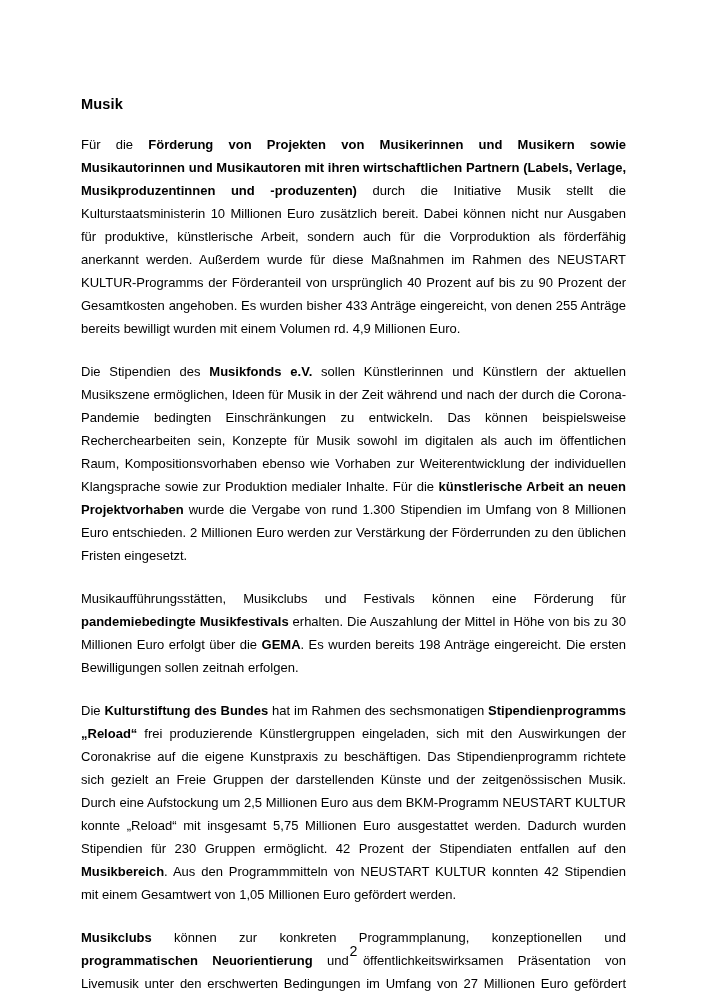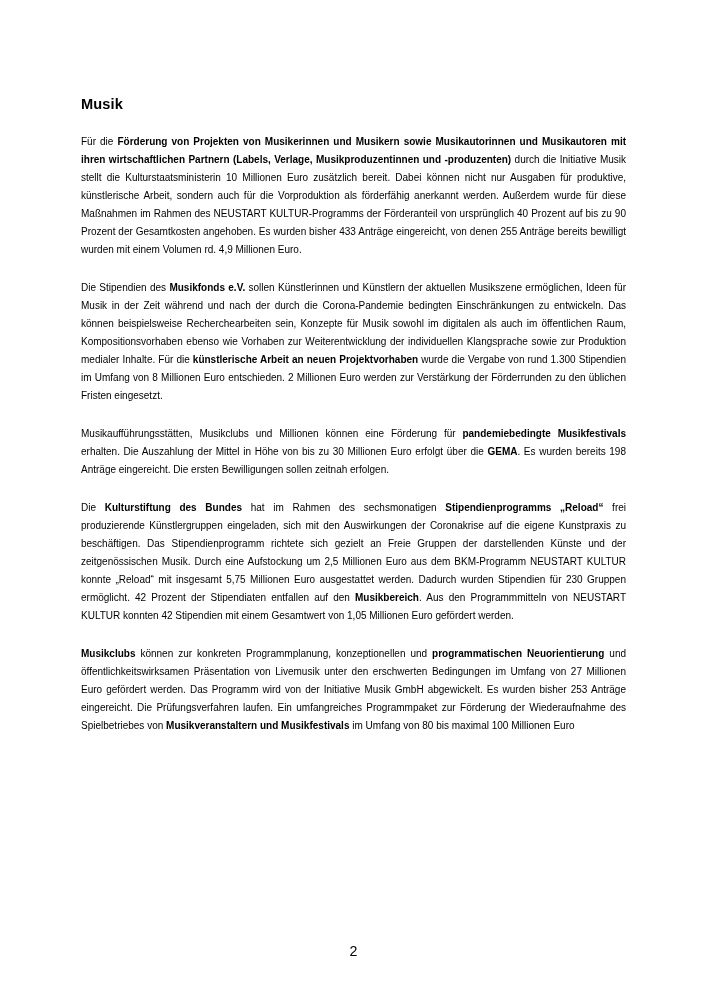--- a/index.html
+++ b/index.html
@@ -32,22 +32,22 @@
     width: 545px;
   }
   .doc-heading {
     font-size: 14.6px;
     font-weight: bold;
     line-height: 20px;
     margin: 0 0 19px 0;
     letter-spacing: 0.1px;
   }
   .para {
-    font-size: 10px;
-    line-height: 18px;
+    font-size: 13px;
+    line-height: 23px;
     margin: 0 0 20px 0;
     text-align: justify;
     text-justify: inter-word;
     hyphens: manual;
     word-spacing: 0px;
   }
   .para:last-child {
     margin-bottom: 0;
   }
   .para b {
@@ -67,21 +67,21 @@
 <body>
 
 <div class="page">
 
   <div class="content">
     <h1 class="doc-heading">Musik</h1>
 
     <div id="paragraph-container">
         <p class="para"><span>Für die </span><b>Förderung von Projekten von Musikerinnen und Musikern sowie Musikautorinnen und Musikautoren mit ihren wirtschaftlichen Partnern (Labels, Verlage, Musikproduzentinnen und -produzenten)</b><span> durch die Initiative Musik stellt die Kulturstaatsministerin 10 Millionen Euro zusätzlich bereit. Dabei können nicht nur Ausgaben für produktive, künstlerische Arbeit, sondern auch für die Vorproduktion als förderfähig anerkannt werden. Außerdem wurde für diese Maßnahmen im Rahmen des NEUSTART KULTUR-Programms der Förderanteil von ursprünglich 40 Prozent auf bis zu 90 Prozent der Gesamtkosten angehoben. Es wurden bisher 433 Anträge eingereicht, von denen 255 Anträge bereits bewilligt wurden mit einem Volumen rd. 4,9 Millionen Euro.</span></p>
         <p class="para"><span>Die Stipendien des </span><b>Musikfonds e.V.</b><span> sollen Künstlerinnen und Künstlern der aktuellen Musikszene ermöglichen, Ideen für Musik in der Zeit während und nach der durch die Corona-Pandemie bedingten Einschränkungen zu entwickeln. Das können beispielsweise Recherchearbeiten sein, Konzepte für Musik sowohl im digitalen als auch im öffentlichen Raum, Kompositionsvorhaben ebenso wie Vorhaben zur Weiterentwicklung der individuellen Klangsprache sowie zur Produktion medialer Inhalte. Für die </span><b>künstlerische Arbeit an neuen Projektvorhaben</b><span> wurde die Vergabe von rund 1.300 Stipendien im Umfang von 8 Millionen Euro entschieden. 2 Millionen Euro werden zur Verstärkung der Förderrunden zu den üblichen Fristen eingesetzt.</span></p>
-        <p class="para"><span>Musikaufführungsstätten, Musikclubs und Millionen können eine Förderung für </span><b>pandemiebedingte Musikfestivals</b><span> erhalten. Die Auszahlung der Mittel in Höhe von bis zu 30 Millionen Euro erfolgt über die </span><b>GEMA</b><span>. Es wurden bereits 198 Anträge eingereicht. Die ersten Bewilligungen sollen zeitnah erfolgen.</span></p>
+        <p class="para"><span>Musikaufführungsstätten, Musikclubs und Festivals können eine Förderung für </span><b>pandemiebedingte Musikfestivals</b><span> erhalten. Die Auszahlung der Mittel in Höhe von bis zu 30 Millionen Euro erfolgt über die </span><b>GEMA</b><span>. Es wurden bereits 198 Anträge eingereicht. Die ersten Bewilligungen sollen zeitnah erfolgen.</span></p>
         <p class="para"><span>Die </span><b>Kulturstiftung des Bundes</b><span> hat im Rahmen des sechsmonatigen </span><b>Stipendienprogramms „Reload“</b><span> frei produzierende Künstlergruppen eingeladen, sich mit den Auswirkungen der Coronakrise auf die eigene Kunstpraxis zu beschäftigen. Das Stipendienprogramm richtete sich gezielt an Freie Gruppen der darstellenden Künste und der zeitgenössischen Musik. Durch eine Aufstockung um 2,5 Millionen Euro aus dem BKM-Programm NEUSTART KULTUR konnte „Reload“ mit insgesamt 5,75 Millionen Euro ausgestattet werden. Dadurch wurden Stipendien für 230 Gruppen ermöglicht. 42 Prozent der Stipendiaten entfallen auf den </span><b>Musikbereich</b><span>. Aus den Programmmitteln von NEUSTART KULTUR konnten 42 Stipendien mit einem Gesamtwert von 1,05 Millionen Euro gefördert werden.</span></p>
         <p class="para"><b>Musikclubs</b><span> können zur konkreten Programmplanung, konzeptionellen und </span><b>programmatischen Neuorientierung</b><span> und öffentlichkeitswirksamen Präsentation von Livemusik unter den erschwerten Bedingungen im Umfang von 27 Millionen Euro gefördert werden. Das Programm wird von der Initiative Musik GmbH abgewickelt. Es wurden bisher 253 Anträge eingereicht. Die Prüfungsverfahren laufen. Ein umfangreiches Programmpaket zur Förderung der Wiederaufnahme des Spielbetriebes von </span><b>Musikveranstaltern und Musikfestivals</b><span> im Umfang von 80 bis maximal 100 Millionen Euro</span></p>
       </div>
   </div>
 
   <div class="page-number">2</div>
 
 </div>
 
 </body></html>

